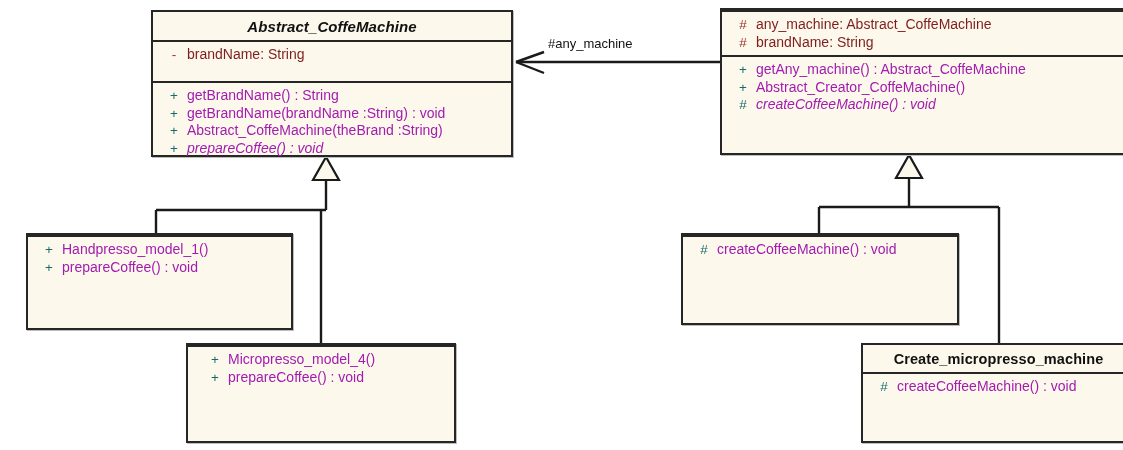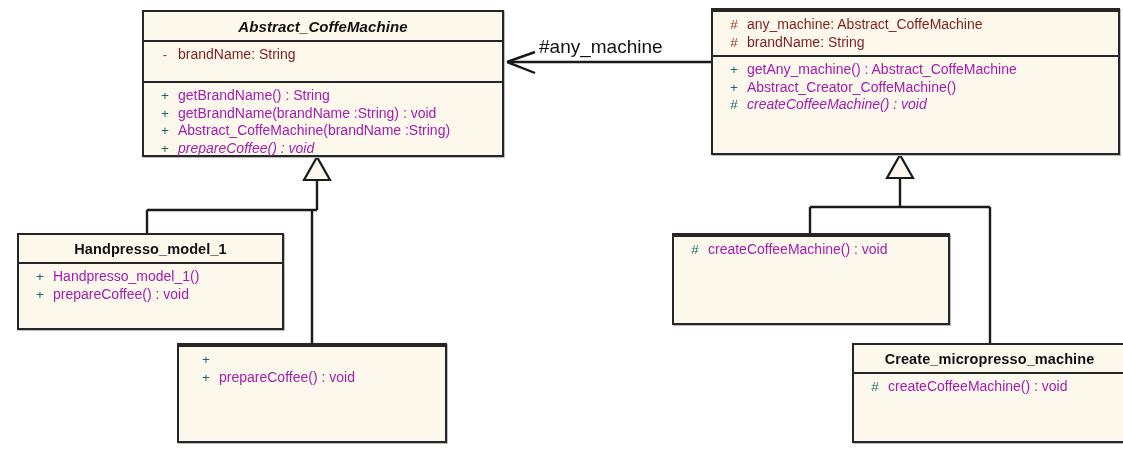--- a/index.html
+++ b/index.html
@@ -1,21 +1,21 @@
 <!DOCTYPE html>
 <html><head>
 <meta charset="utf-8">
 <style>
   html,body{margin:0;padding:0;}
   body{
     width:1123px;height:450px;background:#ffffff;
     font-family:"Liberation Sans", sans-serif;
     overflow:hidden;position:relative;
   }
-  #diagram{position:absolute;left:7px;top:0;width:891px;height:450px;}
+  #diagram{position:absolute;left:16px;top:0;width:891px;height:450px;}
   svg.edges{position:absolute;left:0;top:0;width:1123px;height:450px;pointer-events:none;}
 
   .uml-class{
     position:absolute;
     background:#FDF8EC;
     border:2px solid #262626;
     box-sizing:border-box;
     box-shadow:1px 1px 0 #bdbdbd;
   }
   .uml-name{
@@ -45,21 +45,21 @@
   }
   .member .txt{flex:1 1 auto;}
   .attr .vis{color:#A0302A;}
   .attr .txt{color:#7f1d1d;}
   .meth .vis{color:#17696B;}
   .meth .txt{color:#a21caf;}
   .meth.italic .txt{font-style:italic;}
 
   .assoc-label{
     position:absolute;
-    font-size:19px;
+    font-size:13px;
     color:#111111;
     white-space:nowrap;
   }
   .pad-left-8{padding-left:8px;}
   .pad-left-14{padding-left:14px;}
 </style>
 </head>
 <body>
 
 <div id="diagram">
@@ -103,21 +103,21 @@
       <div class="member meth">
         <span class="vis">+</span>
         <span class="txt">getBrandName() : String</span>
       </div>
       <div class="member meth">
         <span class="vis">+</span>
         <span class="txt">getBrandName(brandName :String) : void</span>
       </div>
       <div class="member meth">
         <span class="vis">+</span>
-        <span class="txt">Abstract_CoffeMachine(brandName :String)</span>
+        <span class="txt">Abstract_CoffeMachine(theBrand :String)</span>
       </div>
       <div class="member meth italic">
         <span class="vis">+</span>
         <span class="txt">prepareCoffee() : void</span>
       </div>
     </div>
   </div>
 
   <div class="uml-class" style="left:704px;top:8px;width:409px;height:147px;">
     <div class="divider"></div>
@@ -142,39 +142,39 @@
         <span class="txt">Abstract_Creator_CoffeMachine()</span>
       </div>
       <div class="member meth italic">
         <span class="vis">#</span>
         <span class="txt">createCoffeeMachine() : void</span>
       </div>
     </div>
   </div>
 
   <div class="uml-class" style="left:10px;top:233px;width:267px;height:97px;">
-    <div class="uml-name">Handpresso_model_1</div>
     <div class="divider"></div>
     <div class="compartment pad-left-8">
       <div class="member meth">
         <span class="vis">+</span>
         <span class="txt">Handpresso_model_1()</span>
       </div>
       <div class="member meth">
         <span class="vis">+</span>
         <span class="txt">prepareCoffee() : void</span>
       </div>
     </div>
   </div>
 
   <div class="uml-class" style="left:170px;top:343px;width:270px;height:100px;">
     <div class="divider"></div>
     <div class="compartment pad-left-14">
       <div class="member meth">
         <span class="vis">+</span>
+        <span class="txt">Micropresso_model_4()</span>
       </div>
       <div class="member meth">
         <span class="vis">+</span>
         <span class="txt">prepareCoffee() : void</span>
       </div>
     </div>
   </div>
 
   <div class="uml-class" style="left:665px;top:233px;width:278px;height:92px;">
     <div class="divider"></div>

